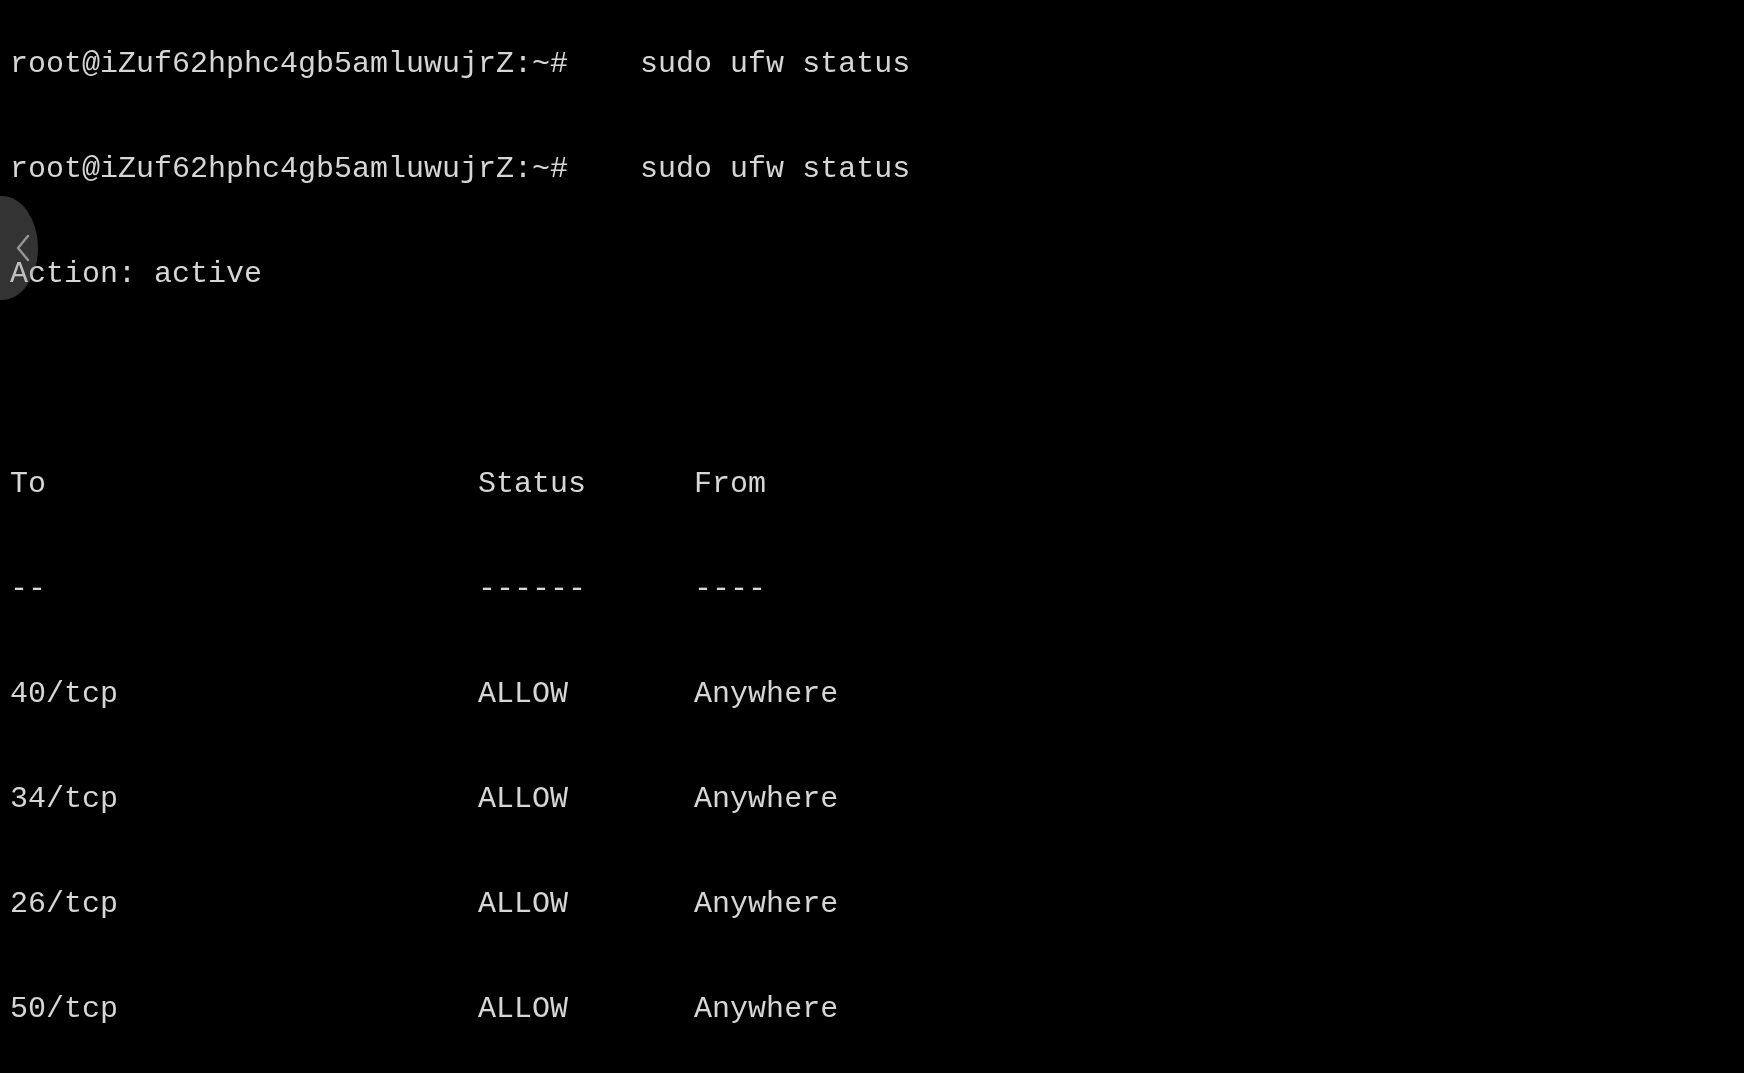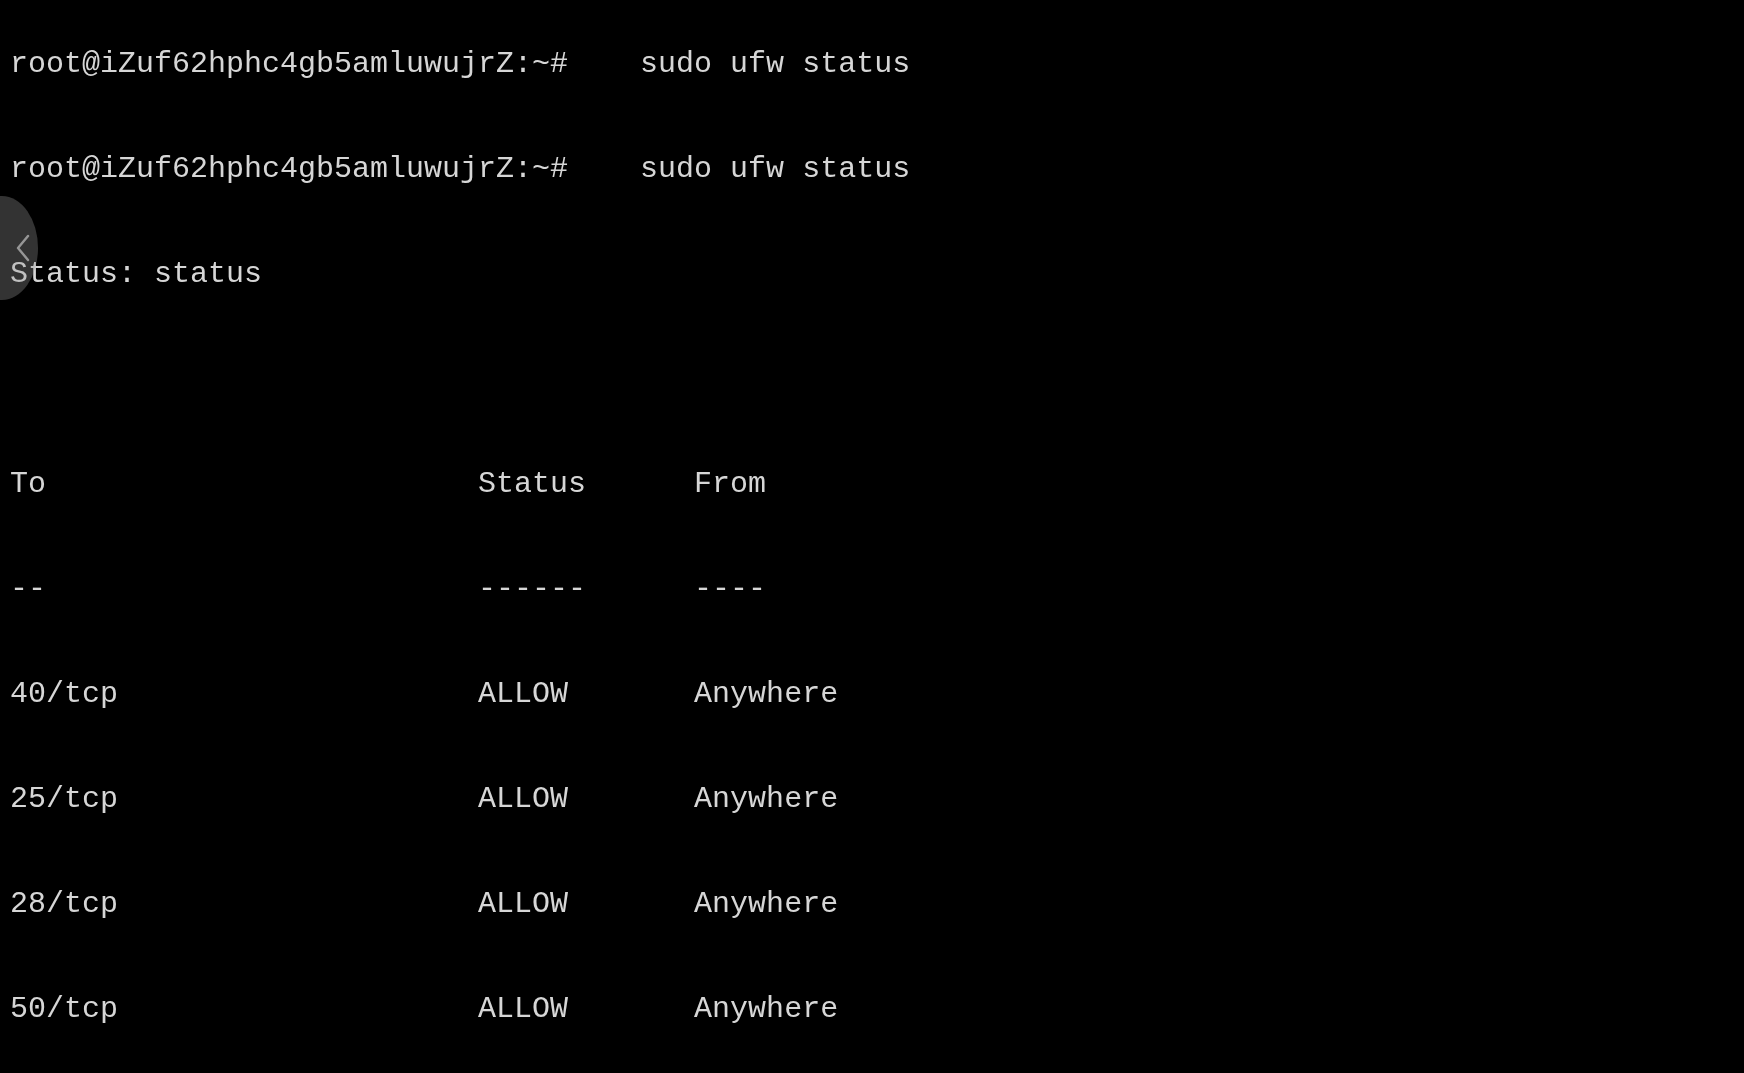--- a/index.html
+++ b/index.html
@@ -66,27 +66,27 @@
   .edge-back-overlay svg { display: block; opacity: 0.55; }
 </style>
 </head>
 <body>
 
 <div id="terminal">
 
   <div class="screen">
     <span class="line">root@iZuf62hphc4gb5amluwujrZ:~#    sudo ufw status</span>
     <span class="line">root@iZuf62hphc4gb5amluwujrZ:~#    sudo ufw status</span>
-    <span class="line">Status: status</span>
+    <span class="line">Action: active</span>
     <span class="line blank"></span>
     <span class="line">To                        Status      From</span>
     <span class="line">--                        ------      ----</span>
     <span class="line">40/tcp                    ALLOW       Anywhere</span>
-    <span class="line">25/tcp                    ALLOW       Anywhere</span>
-    <span class="line">28/tcp                    ALLOW       Anywhere</span>
+    <span class="line">34/tcp                    ALLOW       Anywhere</span>
+    <span class="line">26/tcp                    ALLOW       Anywhere</span>
     <span class="line">50/tcp                    ALLOW       Anywhere</span>
     
     
     
     
     
     
     
     
     

